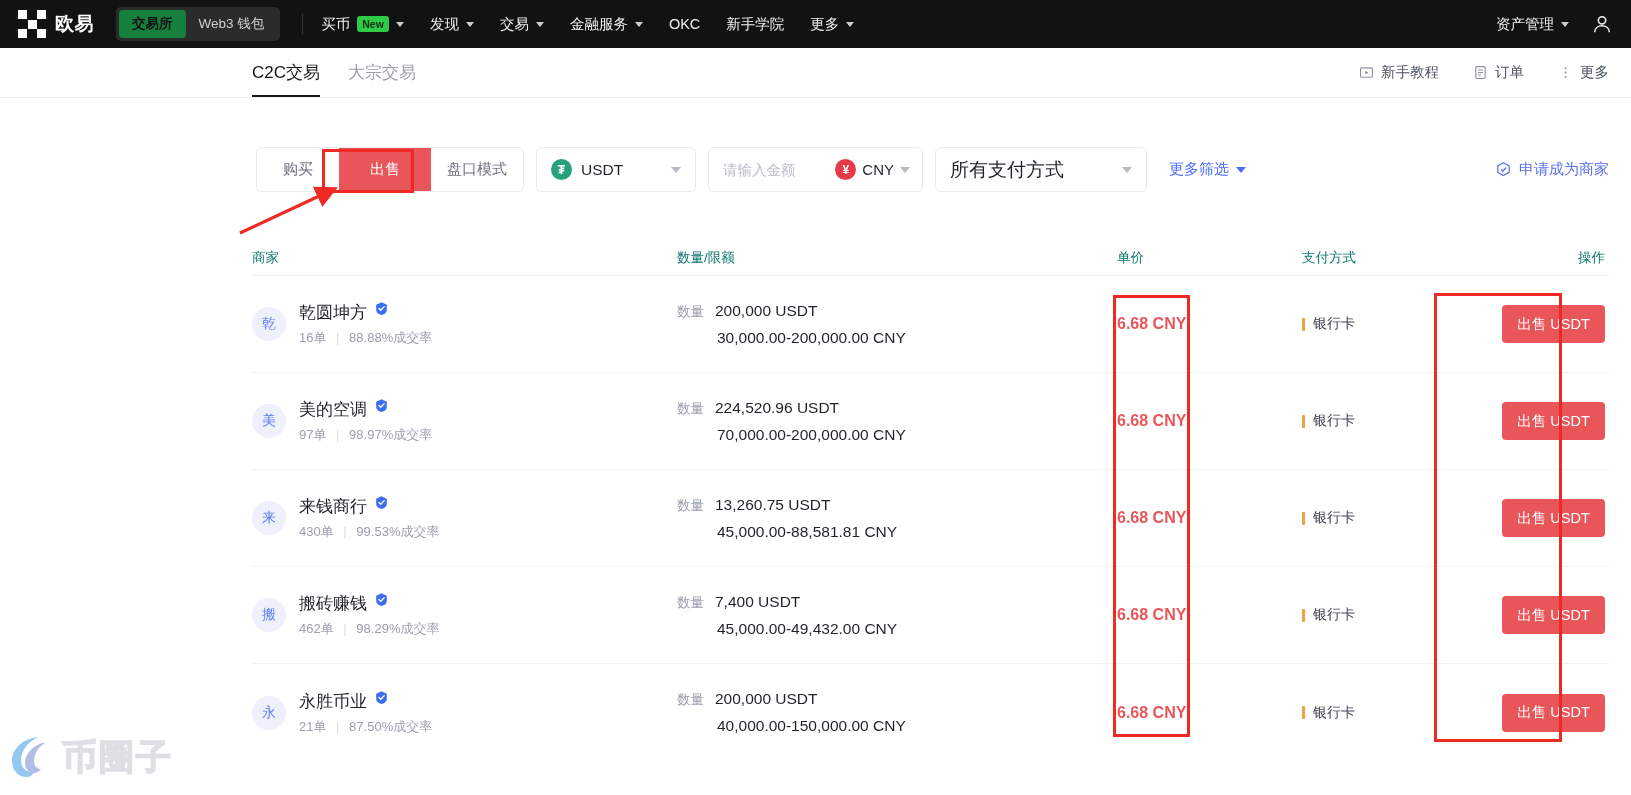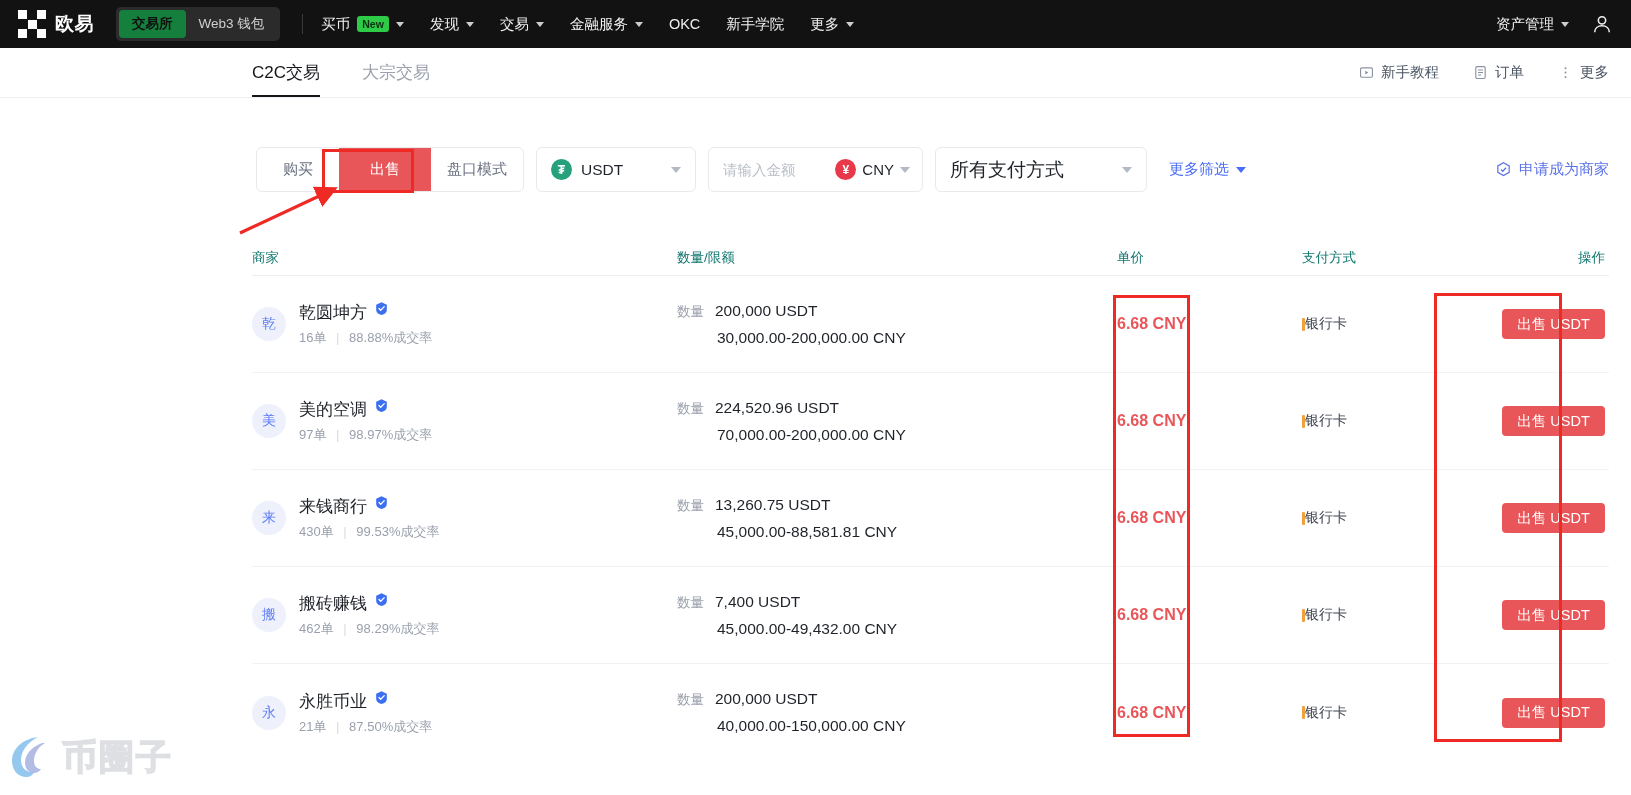--- a/index.html
+++ b/index.html
@@ -58,21 +58,21 @@
   .topnav-right {
     margin-left: auto; display: flex; align-items: center; gap: 22px;
   }
   .user-icon { width: 22px; height: 22px; color: #f0f0f0; }
 
   
   .subbar {
     height: 50px; display: flex; align-items: center; padding: 0 0 0 252px;
     position: relative; border-bottom: 1px solid #f0f0f2;
   }
-  .subtabs { display: flex; align-items: center; gap: 42px; height: 100%; }
+  .subtabs { display: flex; align-items: center; gap: 28px; height: 100%; }
   .subtab {
     font-size: 17px; color: #9aa0ac; height: 100%; display:flex; align-items:center;
     position: relative; cursor: pointer; white-space: nowrap;
   }
   .subtab.active { color: #15161a; font-weight: 400; }
   .subtab.active::after {
     content:""; position:absolute; left:0; right:0; bottom:0; height:2px;
     background:#15161a;
   }
   .subbar-right {
@@ -183,27 +183,27 @@
   .m-sub { font-size:13px; color:#9aa0ac; margin-top:5px; }
   .m-sub .sep { color:#d9dce1; margin:0 6px; }
 
   .amt-line1 { display:flex; align-items:baseline; gap:11px; }
   .amt-label { font-size:13.5px; color:#9aa0ac; }
   .amt-value { font-size:15.5px; color:#1f2329; }
   .amt-line2 { font-size:15.5px; color:#1f2329; margin-top:8px; padding-left:40px; }
 
   .price { font-size:16px; font-weight:700; color:#e8565a; font-family:"Liberation Sans", sans-serif; }
 
-  .pay { display:flex; align-items:center; gap:0; font-size:14px; color:#3f4450; }
+  .pay { display:flex; align-items:center; gap:8px; font-size:14px; color:#3f4450; }
   .pay-bar { width:3px; height:13px; background:#f0a13c; border-radius:1px; display:block; }
 
   .sell-btn {
     display:inline-flex; align-items:center; justify-content:center;
     background:#e8565a; color:#fff; font-size:14.5px; border-radius:4px;
-    height:30px; width:103px; cursor:pointer; float:right;
+    height:38px; width:103px; cursor:pointer; float:right;
   }
 
   
   .anno { position:absolute; border:3px solid #ef2a25; pointer-events:none; }
   .anno-sell-tab  { left:322px; top:149px; width:92px; height:44px; }
   .anno-price-col { left:1113px; top:295px; width:77px; height:442px; }
   .anno-action-col{ left:1434px; top:293px; width:128px; height:449px; }
 
   .arrow-svg { position:absolute; left:232px; top:185px; pointer-events:none; }
 

